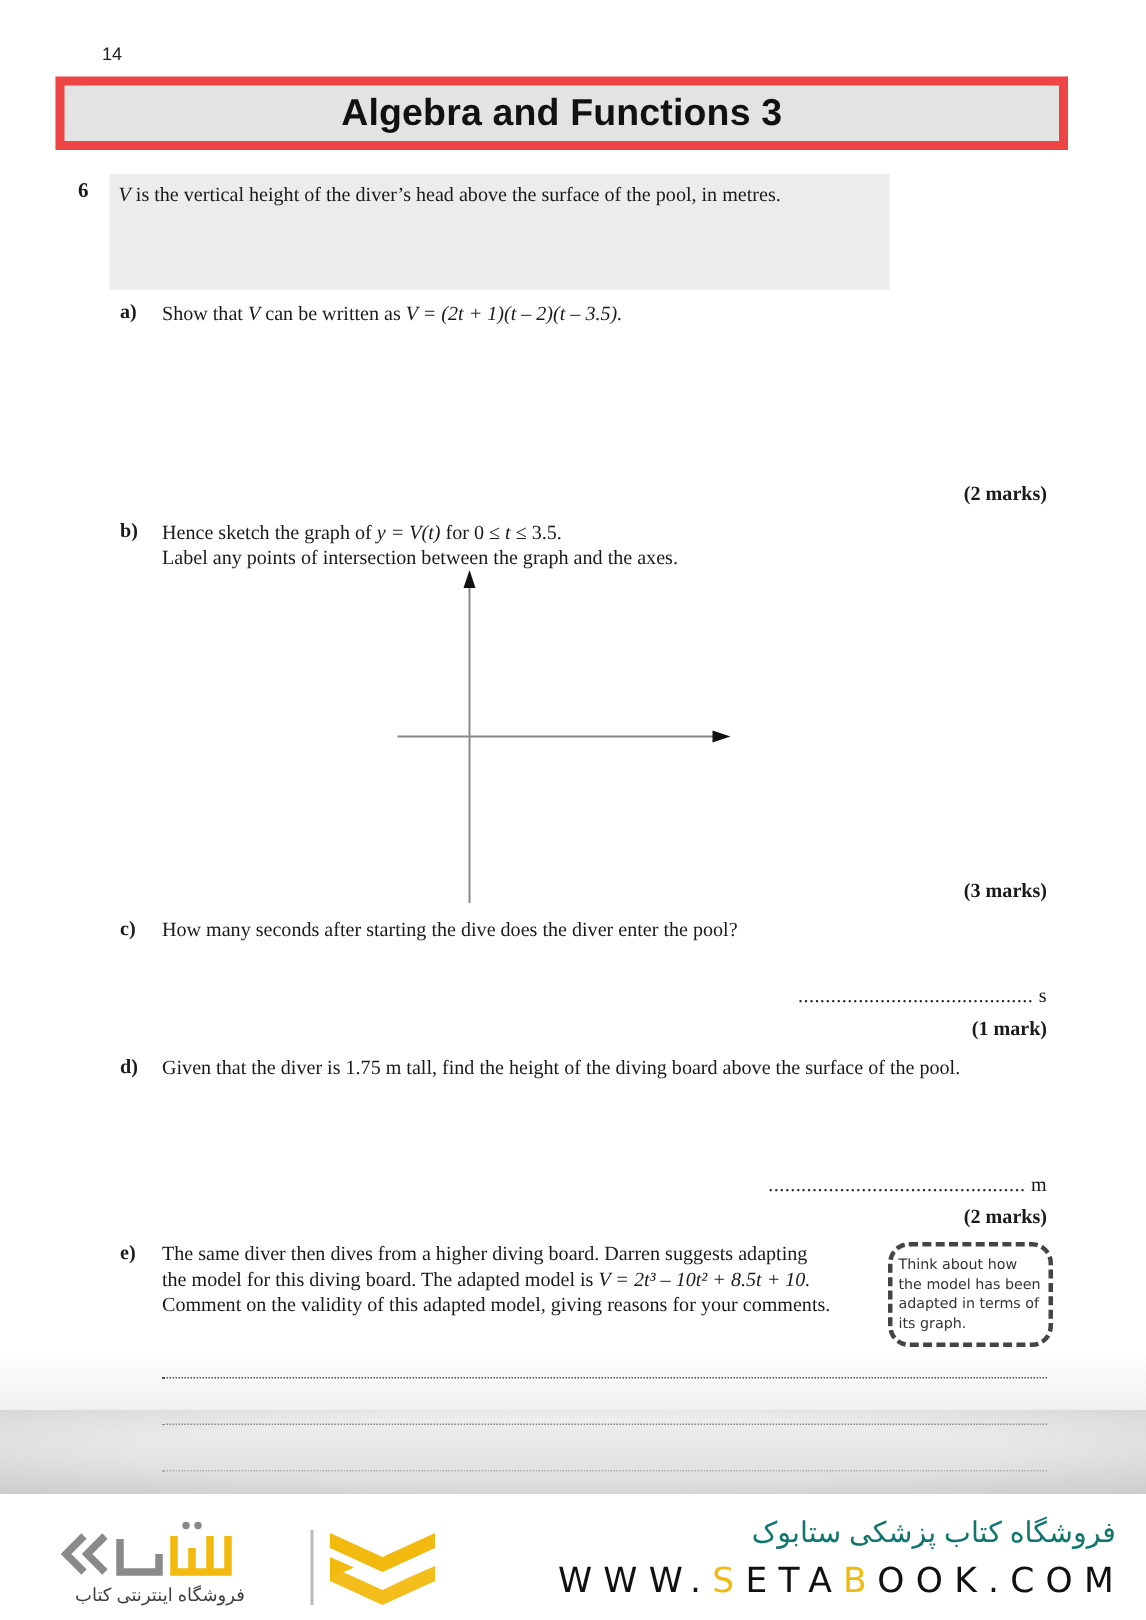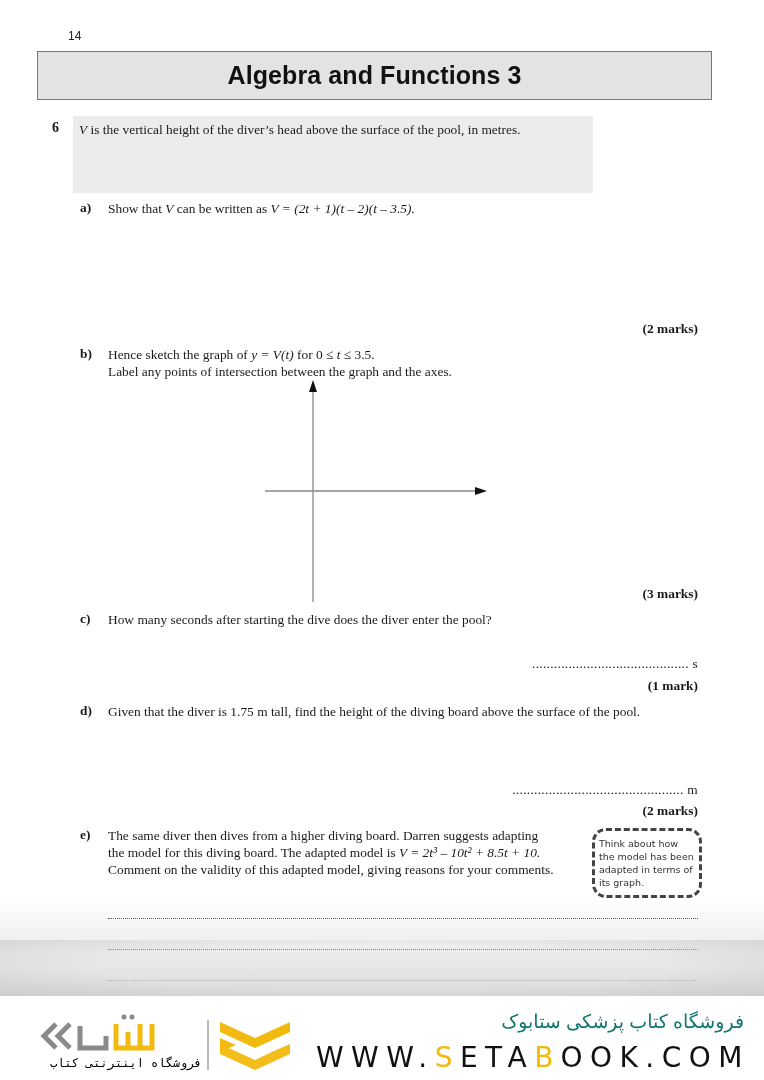--- a/index.html
+++ b/index.html
@@ -9,21 +9,21 @@
     font-family: "Liberation Serif", "DejaVu Serif", serif;
     color: #1a1a1a;
   }
   .abs { position: absolute; }
   .page-number {
     left: 52px; top: 29px; font-family: "Liberation Sans", sans-serif;
     font-size: 12px; color: #222; margin-left: 16px;
   }
   .header-box {
     left: 37px; top: 51px; width: 675px; height: 49px;
-    background: #e3e3e3; border: 1px solid #ef4444; box-sizing: border-box;
+    background: #e3e3e3; border: 6px solid #ef4444; box-sizing: border-box;
     display: flex; align-items: center; justify-content: center;
   }
   .header-title {
     font-family: "Liberation Sans", sans-serif; font-weight: bold;
     font-size: 25px; color: #111; letter-spacing: 0.1px;
   }
   .qnum { left: 52px; top: 120px; font-weight: bold; font-size: 14px; }
   .q-box {
     left: 73px; top: 116px; width: 520px; height: 77px;
     background: #ececec; box-sizing: border-box; padding: 4px 6px;
@@ -58,26 +58,26 @@
   }
   .footer {
     left: 0; top: 996px; width: 764px; height: 84px; background: #fff;
   }
   .shop-title-fa {
     right: 20px; top: 1010px; font-family: Liberation Sans, sans-serif;
     font-size: 19px; color: #0f766e; direction: rtl;
   }
   .shop-url {
     right: 14px; top: 1041px; font-family: "DejaVu Sans", sans-serif;
-    font-size: 28px; letter-spacing: 7.5px; color: #111;
+    font-size: 23px; letter-spacing: 7.5px; color: #111;
   }
   .shop-url .hl { color: #f2b90f; }
   .logo-sub {
-    left: 50px; top: 1056px; font-family: Liberation Mono, monospace;
-    font-size: 12px; color: #000000; direction: rtl;
+    left: 50px; top: 1056px; font-family: Liberation Sans, sans-serif;
+    font-size: 12px; color: #404040; direction: rtl;
   }
   .logo-divider { left: 207px; top: 1020px; width: 1.5px; height: 50px; background: #bbb; }
 </style>
 </head>
 <body>
 
 <div class="abs page-number">14</div>
 
 <div class="abs header-box">
   <span class="header-title">Algebra and Functions 3</span>

